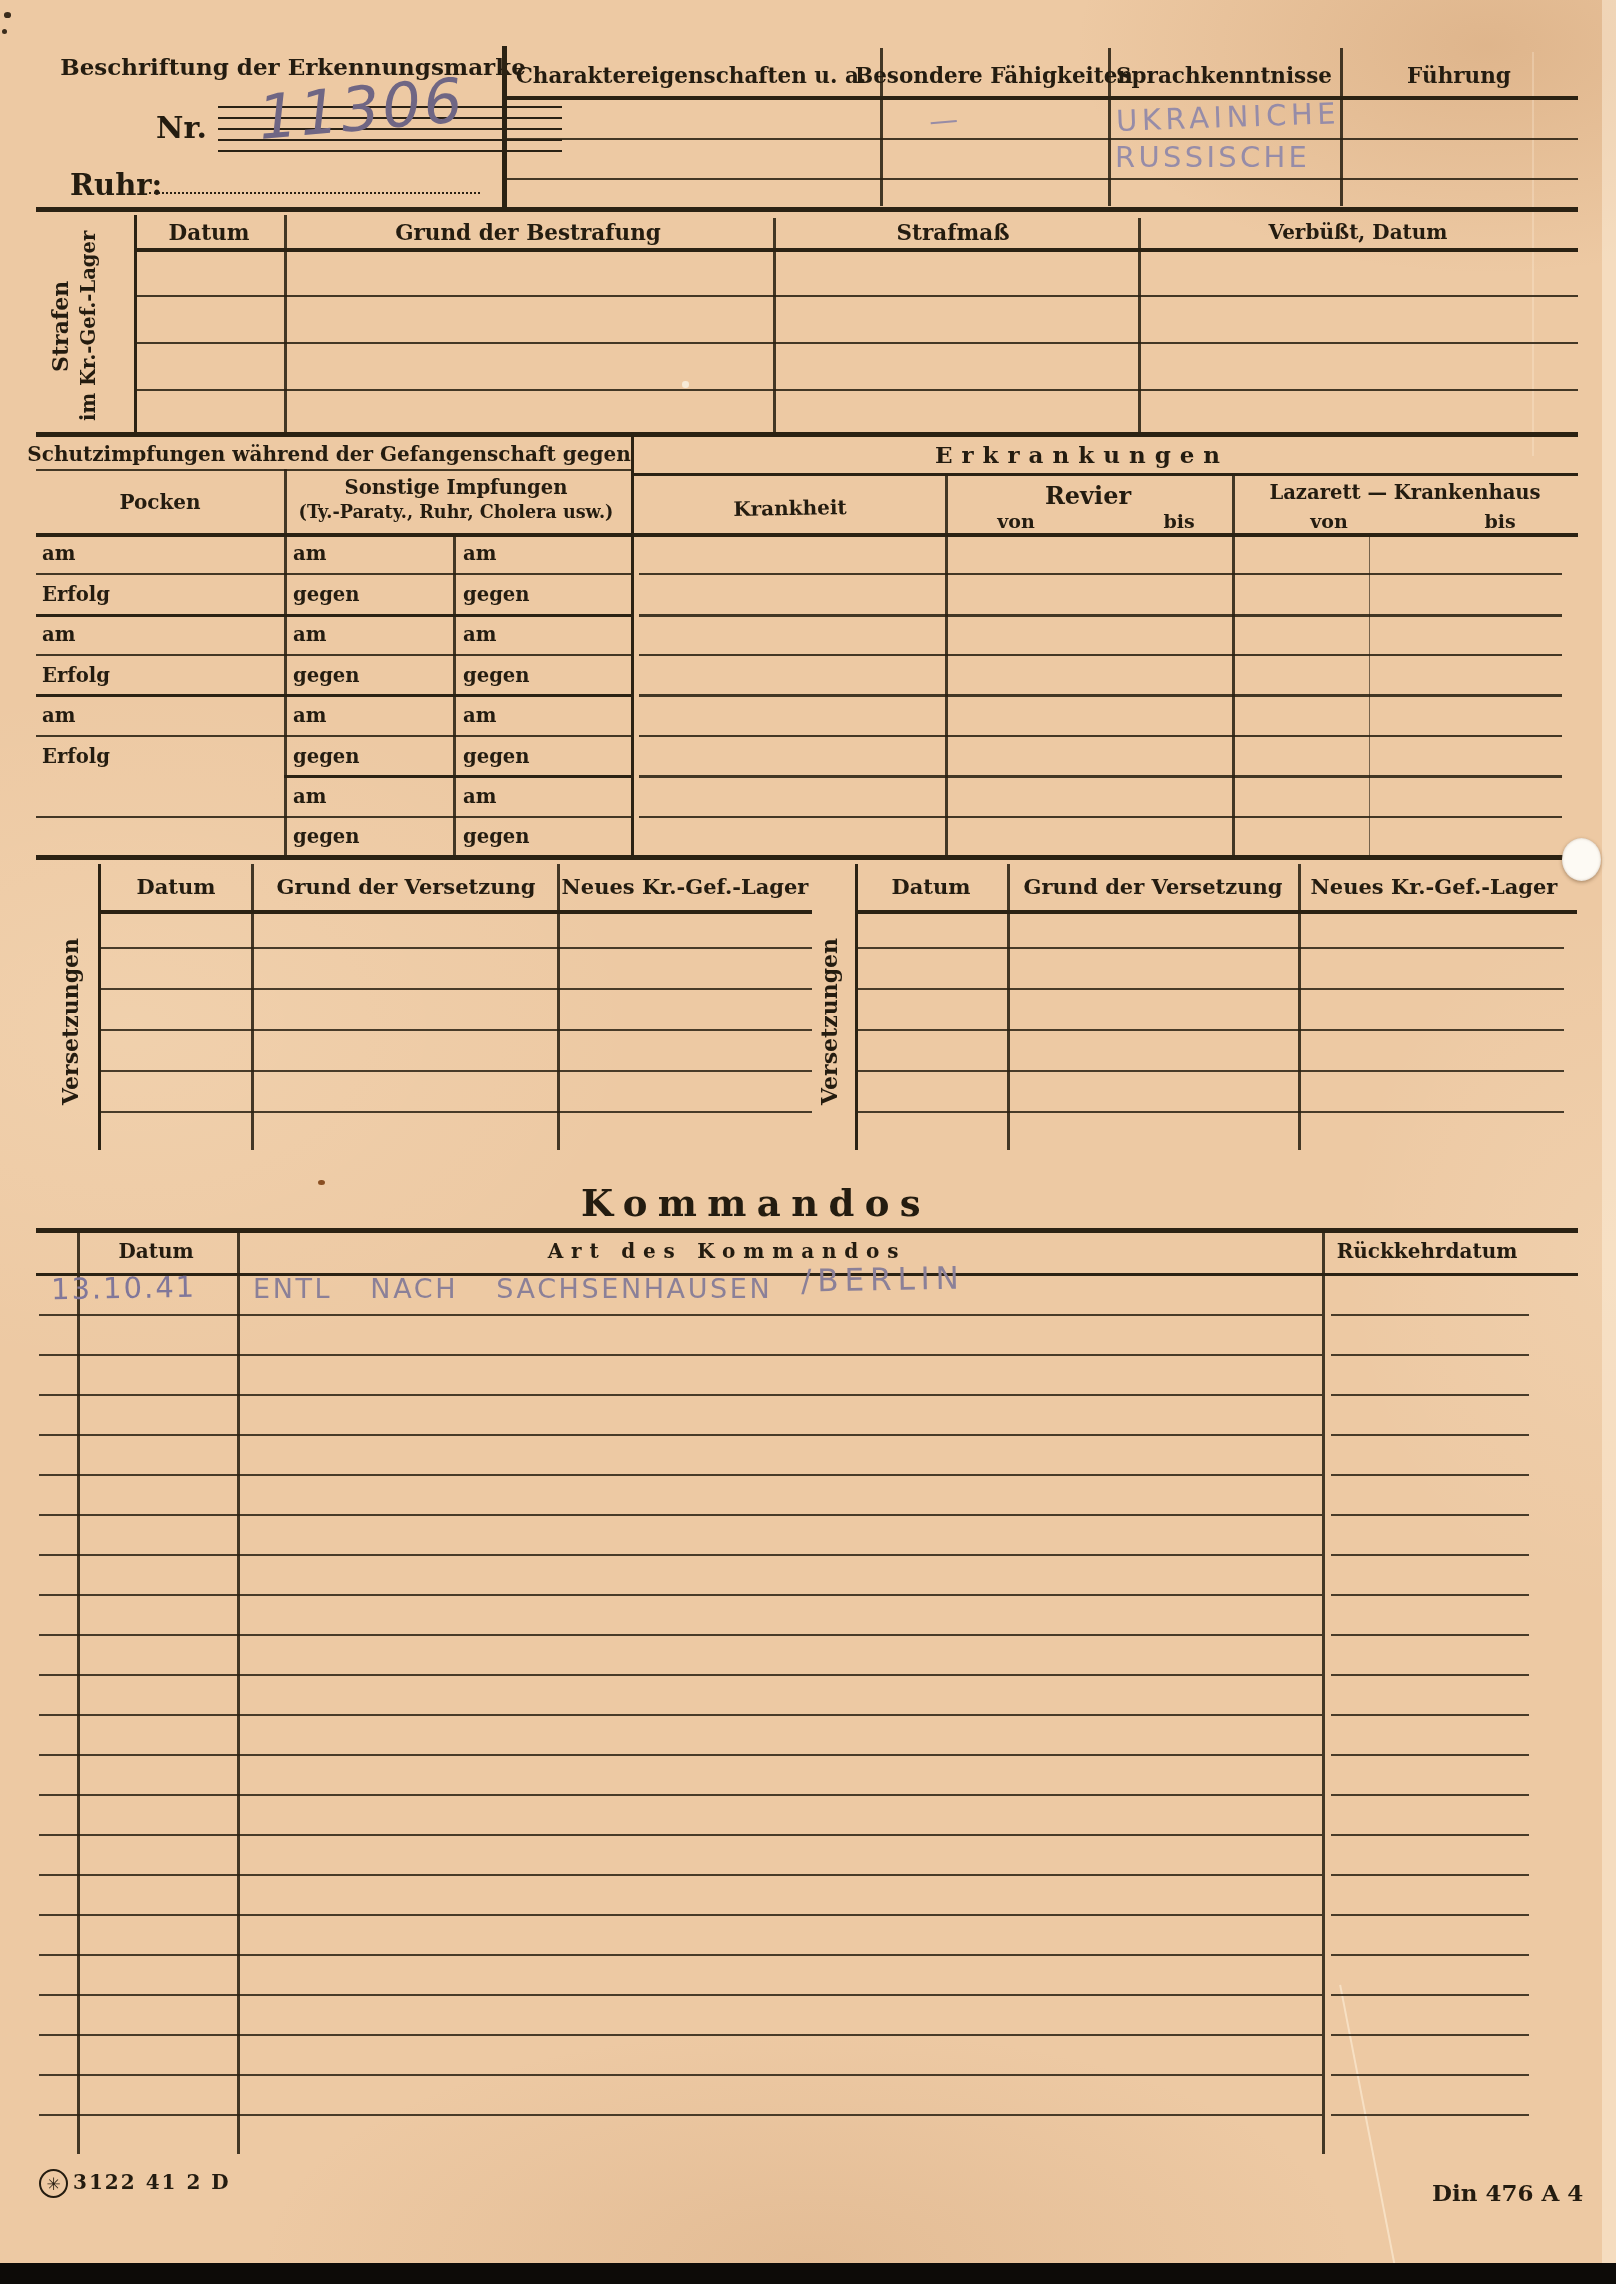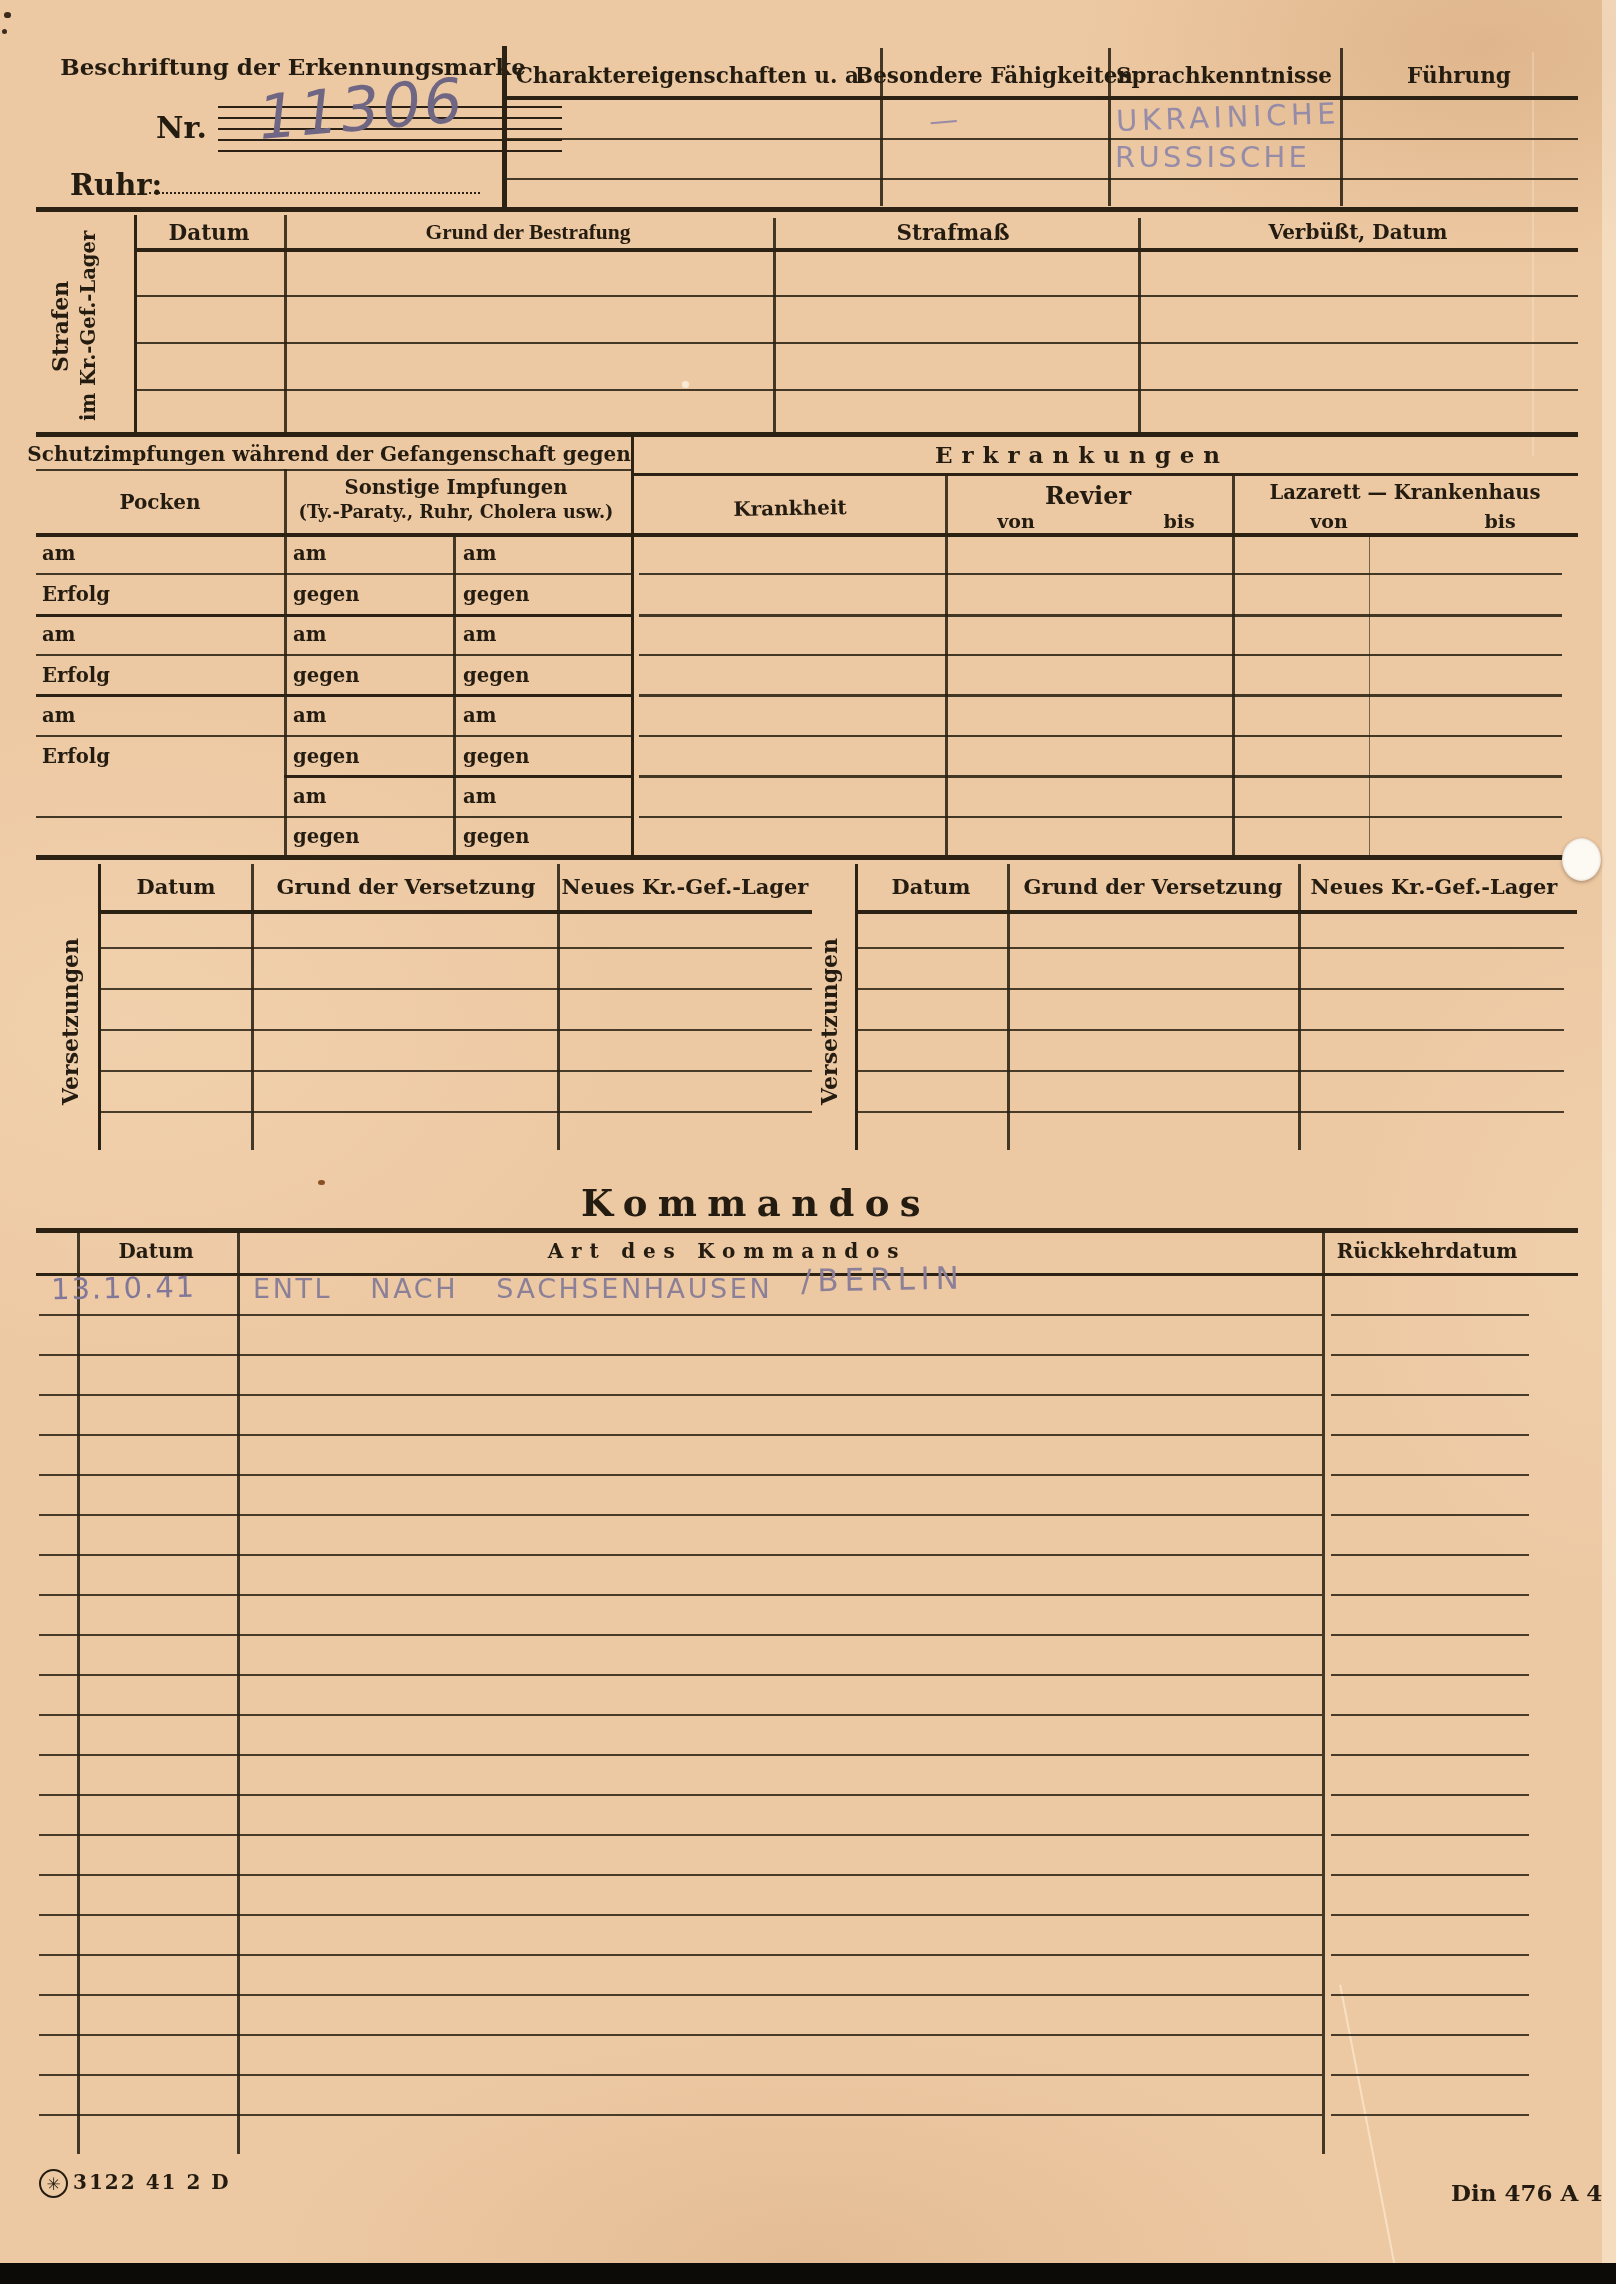--- a/index.html
+++ b/index.html
@@ -70,21 +70,21 @@
 
   <div class="lbl frak vert" style="left:47px;top:228px;width:26px;height:196px;font-size:22px;">Strafen</div>
   <div class="lbl frak vert" style="left:77px;top:225px;width:23.5px;height:202px;font-size:19.6px;">im Kr.-Gef.-Lager</div>
 
   <div class="vl" style="left:134px;top:215px;width:3.3px;height:217px;"></div>
   <div class="vl thin" style="left:284px;top:215px;width:2.6px;height:217px;"></div>
   <div class="vl thin" style="left:773px;top:218px;width:2.6px;height:214px;"></div>
   <div class="vl thin" style="left:1138px;top:218px;width:2.6px;height:214px;"></div>
 
   <div class="lbl frak ctr" style="left:209px;top:220px;font-size:21.5px;">Datum</div>
-  <div class="lbl frak ctr" style="left:528px;top:220px;font-size:21.5px;font-family:Liberation Serif, serif;">Grund der Bestrafung</div>
+  <div class="lbl frak ctr" style="left:528px;top:220px;font-size:21.5px;">Grund der Bestrafung</div>
   <div class="lbl frak ctr" style="left:953px;top:220px;font-size:21.5px;">Strafmaß</div>
   <div class="lbl frak ctr" style="left:1358px;top:220px;font-size:20px;">Verbüßt, Datum</div>
 
   <div class="hl" style="left:134px;top:248px;width:1444px;height:3.9px;"></div>
   <div class="hl thin" style="left:134px;top:295px;width:1444px;height:2px;"></div>
   <div class="hl thin" style="left:134px;top:342px;width:1444px;height:2px;"></div>
   <div class="hl thin" style="left:134px;top:389px;width:1444px;height:2px;"></div>
   <div class="hl" style="left:36px;top:432px;width:1542px;height:5.2px;"></div>
 
   <div class="lbl frak ctr" style="left:329px;top:442px;font-size:20px;">Schutzimpfungen während der Gefangenschaft gegen</div>
@@ -196,17 +196,17 @@
 
   <div class="ruled" style="left:39px;top:1314px;width:1283px;height:810px;
        background:repeating-linear-gradient(to bottom, rgba(43,34,19,.85) 0 2px, transparent 2px 40px);"></div>
   <div class="ruled" style="left:1331px;top:1314px;width:198px;height:810px;
        background:repeating-linear-gradient(to bottom, rgba(43,34,19,.85) 0 2px, transparent 2px 40px);"></div>
 
   <div class="lbl" style="left:39px;top:2169px;width:25px;height:25px;border:2px solid #241c10;border-radius:50%;display:flex;align-items:center;justify-content:center;font-size:17px;color:#241c10;font-family:'DejaVu Sans',sans-serif;">
     <span>✳</span>
   </div>
   <div class="lbl frak" style="left:73px;top:2170px;font-size:20px;letter-spacing:2px;">3122 41 2 D</div>
-  <div class="lbl frak" style="left:1432px;top:2179px;font-size:23px;margin-left:19px;">Din 476 A 4</div>
+  <div class="lbl frak" style="left:1432px;top:2179px;font-size:23px;">Din 476 A 4</div>
 
   <div style="position:absolute;left:0;top:2263px;width:1616px;height:21.5px;background:#0d0b08;"></div>
 </div>
 
 
 </body></html>

